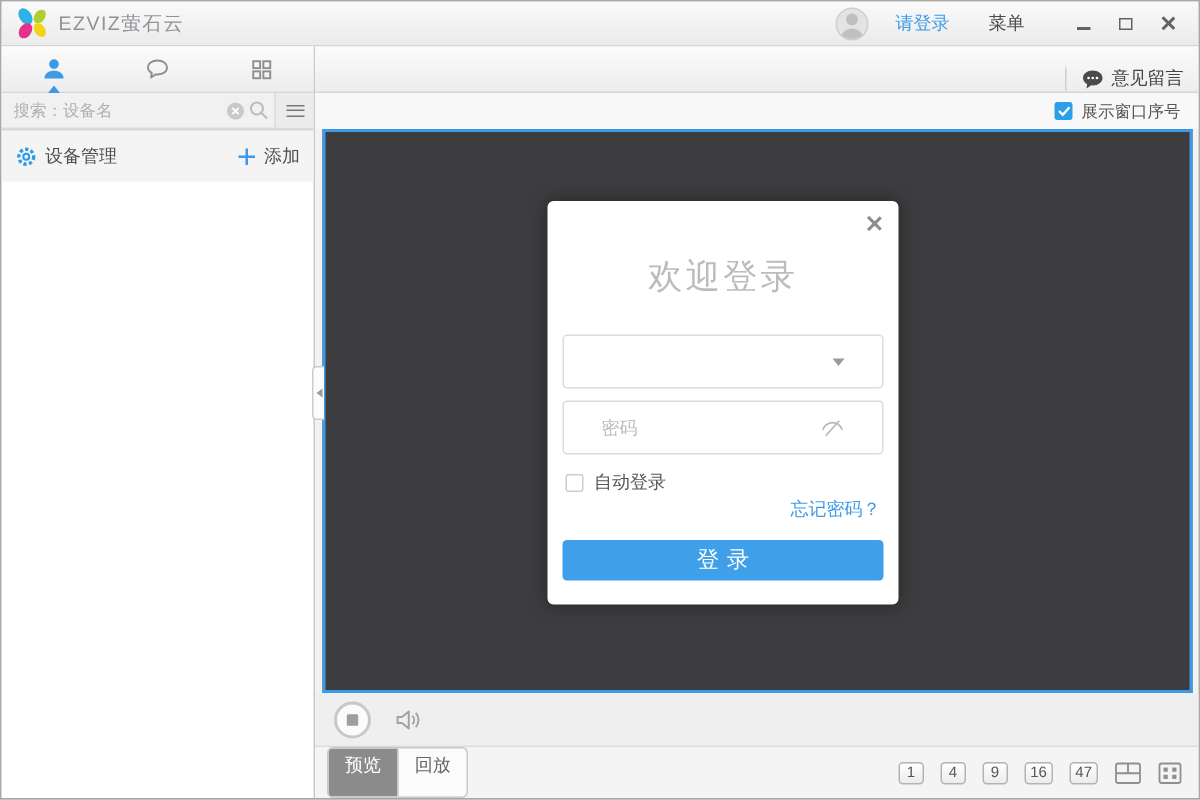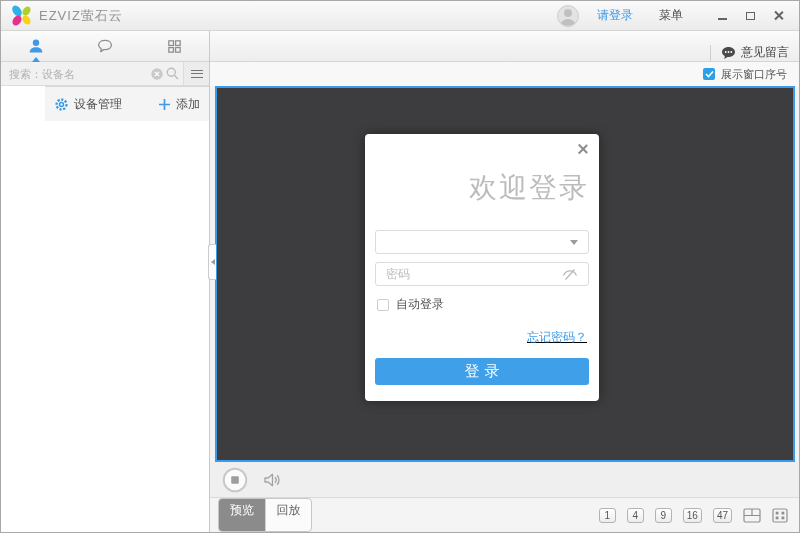--- a/index.html
+++ b/index.html
@@ -43,50 +43,50 @@
   .search-icons { display:flex; align-items:center; gap:3px; padding-right:4px; }
   .filter-btn { width:26px; align-self:stretch; border-left:1px solid #dcdcdc; background:#ececec; display:flex; flex-direction:column; align-items:center; justify-content:center; gap:2.5px; cursor:pointer; }
   .filter-btn i { width:12px; height:0; border-bottom:1.6px solid #777; }
   .tree { flex:1; background:#fff; font-size:11px; color:#555; overflow:hidden; }
   .tree-header { height:26px; display:flex; align-items:center; gap:6px; padding:0 9px; cursor:pointer; }
   .caret-down { width:0; height:0; border-left:3.5px solid transparent; border-right:3.5px solid transparent; border-top:4.5px solid #8a8a8a; }
   .caret-right { width:0; height:0; border-top:3.5px solid transparent; border-bottom:3.5px solid transparent; border-left:4.5px solid #8a8a8a; }
   .notice-box { margin:1px 7px 0; height:88px; background:#ededed; display:flex; align-items:center; justify-content:center; color:#8a8a8a; text-align:center; padding:0 2px; }
   .notice-box a { color:#3d9ae8; text-decoration:none; cursor:pointer; }
   .local-row { margin-top:9px; height:27px; border-top:1px solid #e4e4e4; border-bottom:1px solid #e4e4e4; display:flex; align-items:center; gap:6px; padding:0 9px; cursor:pointer; }
-  .side-bottom { flex:0 0 35px; border-top:1px solid #d8d8d8; background:#f4f4f4; display:flex; align-items:center; justify-content:space-between; padding:0 9px; font-size:12px; color:#4e4e4e;margin-left:44px; }
+  .side-bottom { flex:0 0 35px; border-top:1px solid #d8d8d8; background:#f4f4f4; display:flex; align-items:center; justify-content:space-between; padding:0 9px; font-size:12px; color:#4e4e4e; }
   .sb-group { display:flex; align-items:center; gap:5px; cursor:pointer; }
 
   
   .content { flex:1; display:flex; flex-direction:column; min-width:0; background:#f2f2f2; }
   .toolbar { flex:0 0 31px; background:linear-gradient(#fbfbfb,#ededed); border-bottom:1px solid #d5d5d5; display:flex; align-items:flex-end; justify-content:flex-end; padding-right:10px; font-size:12px; color:#444; }
   .toolbar .sep { width:1px; height:16px; background:#cfcfcf; margin-right:10px; }
   .fb-group { display:flex; align-items:center; gap:5px; cursor:pointer; }
   .cb-row { flex:0 0 24px; background:#f8f8f8; display:flex; align-items:center; justify-content:flex-end; gap:6px; padding-right:12px; font-size:11px; color:#555; }
   .checkbox-on { width:12px; height:12px; border-radius:2px; background:#2b9fe8; display:flex; align-items:center; justify-content:center; cursor:pointer; }
 
   .video-wrap { flex:1; min-height:0; position:relative; padding:0 4px 0 5px; display:flex; }
   .video-area { flex:1; background:#3d3d3f; border:2px solid #3d9ae8; position:relative; }
   .collapse-handle { position:absolute; left:-2px; top:158px; width:8px; height:36px; background:#fcfcfc; border:1px solid #cccccc; border-right:none; border-radius:3px 0 0 3px; z-index:3; display:flex; align-items:center; justify-content:center; cursor:pointer; }
   .collapse-handle i { width:0; height:0; border-top:3px solid transparent; border-bottom:3px solid transparent; border-right:4px solid #9a9a9a; }
 
   
   .dialog { position:absolute; left:148px; top:46px; width:234px; background:#fff; border-radius:4px; box-shadow:0 0 12px rgba(0,0,0,.4); padding:10px 10px 16px; }
   .dlg-close { position:absolute; right:10px; top:9px; width:12px; height:12px; cursor:pointer; }
   .dlg-close::before,.dlg-close::after { content:""; position:absolute; left:5.3px; top:0; width:1.5px; height:12px; background:#8c8c8c; }
   .dlg-close::before { transform:rotate(45deg); } .dlg-close::after { transform:rotate(-45deg); }
-  .dlg-title { text-align:right; color:#bcbcbc; font-size:28px; letter-spacing:2px; margin:25px 0 23px; font-weight:400; }
-  .field { height:24px; border:1px solid #dcdcdc; border-radius:3px; display:flex; align-items:center; padding:0 10px; margin-bottom:8px; background:#fff; }
+  .dlg-title { text-align:center; color:#bcbcbc; font-size:23px; letter-spacing:2px; margin:25px 0 23px; font-weight:400; }
+  .field { height:36px; border:1px solid #dcdcdc; border-radius:3px; display:flex; align-items:center; padding:0 25px; margin-bottom:8px; background:#fff; }
   .select-field { justify-content:flex-end; cursor:pointer; }
   .sel-caret { width:0; height:0; border-left:4.5px solid transparent; border-right:4.5px solid transparent; border-top:5.5px solid #9b9b9b; }
   .pw-input { flex:1; min-width:0; border:none; outline:none; font-size:12px; color:#555; font-family:inherit; }
   .pw-input::placeholder { color:#bcbcbc; }
   .auto-row { display:flex; align-items:center; gap:7px; font-size:12px; color:#555; margin:10px 0 0 2px; }
   .checkbox-off { width:12px; height:12px; border:1px solid #cdcdcd; border-radius:2px; background:#fff; cursor:pointer; }
-  .forgot-row { text-align:right; margin:14px 2px 12px 0;text-decoration:underline; }
+  .forgot-row { text-align:right; margin:0 2px 12px 0; }
   .forgot-row a { color:#3d9ae8; font-size:12px; text-decoration:none; cursor:pointer; }
   .login-btn { display:block; width:100%; height:27px; background:#3f9fe9; border:none; border-radius:3px; color:#fff; font-size:15px; letter-spacing:5px; text-indent:5px; cursor:pointer; font-family:inherit; }
   .register-line { text-align:center; font-size:11px; color:#9c9c9c; margin-top:11px; }
   .register-line a { color:#3d9ae8; text-decoration:none; cursor:pointer; }
 
   
   .control-bar { flex:0 0 35px; background:#efefef; display:flex; align-items:center; gap:15px; padding-left:12px; }
   .bottom-bar { flex:0 0 35px; background:#f4f4f4; border-top:1px solid #dbdbdb; display:flex; align-items:center; justify-content:space-between; padding:0 11px 0 8px; }
   .view-tabs { display:flex; border:1px solid #c7c7c7; border-radius:4px; overflow:hidden; background:#fbfbfb; }
   .view-tab { width:46px; height:32px; line-height:22px; text-align:center; font-size:12px; color:#666; cursor:pointer; }

